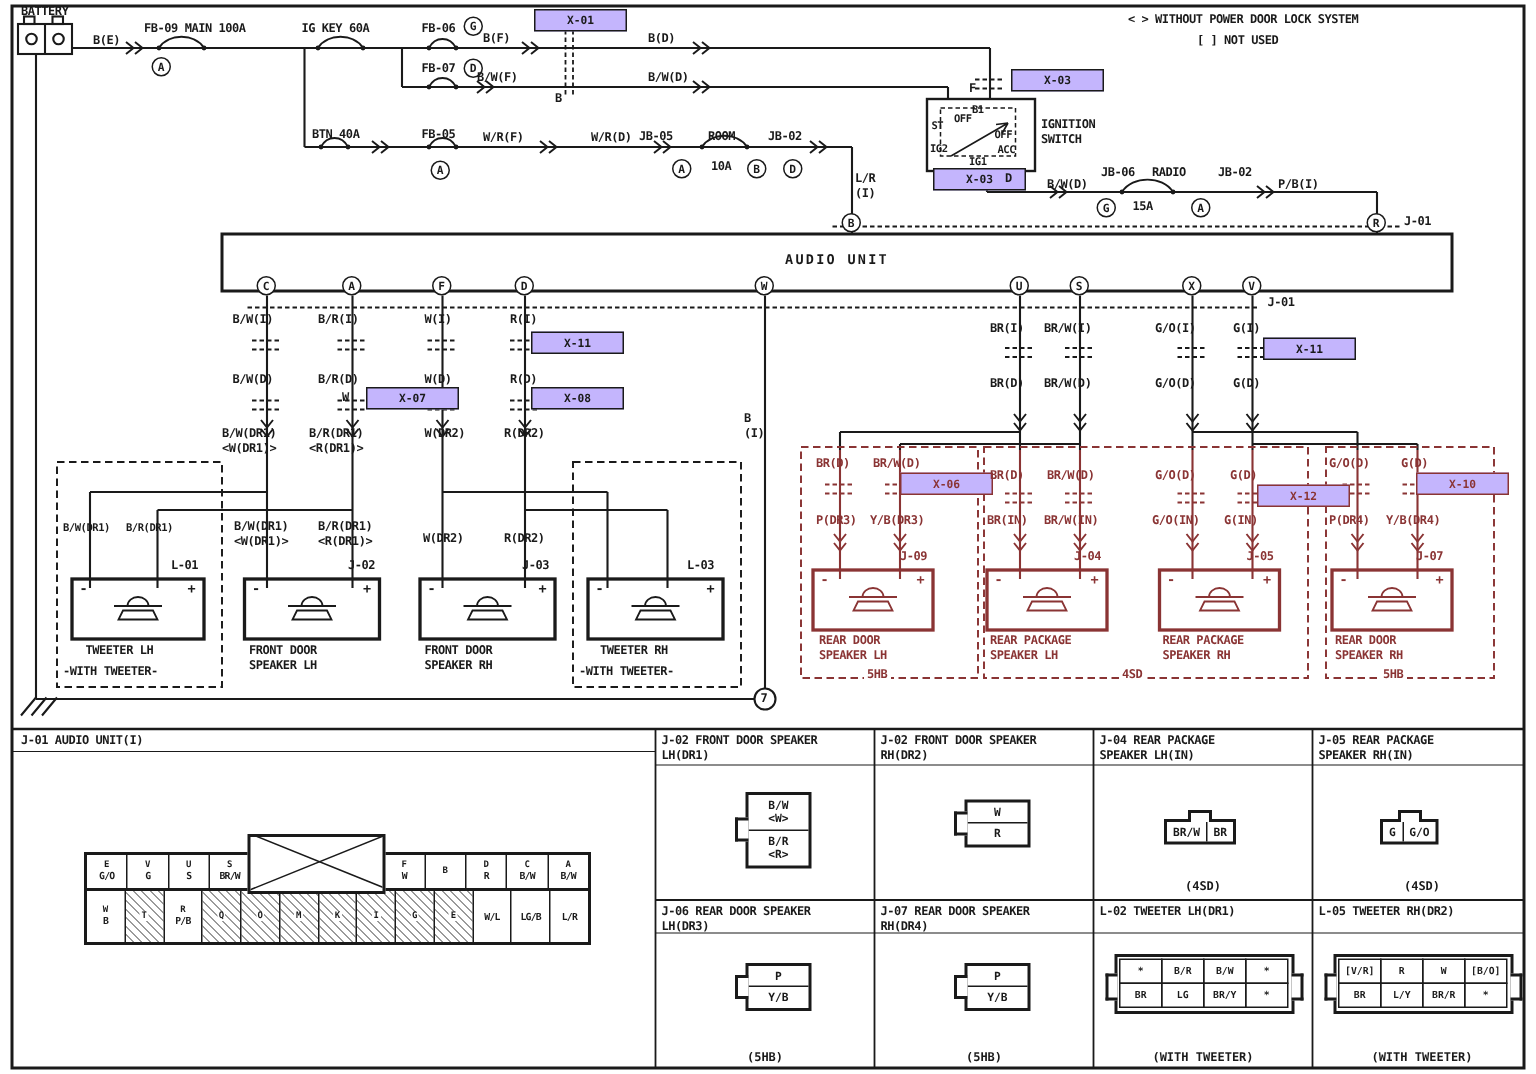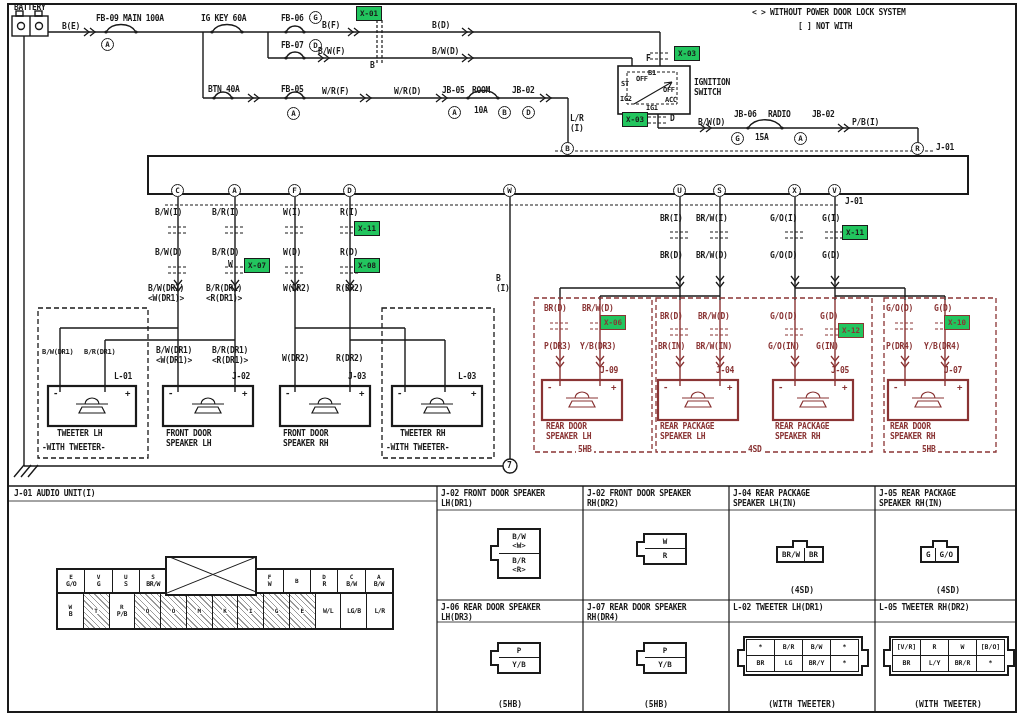--- a/index.html
+++ b/index.html
@@ -9,22 +9,22 @@
   .lb{position:absolute;font:bold 8px/1.2 "DejaVu Sans Mono",monospace;color:#1a1a1a;
       white-space:pre;letter-spacing:-0.3px;z-index:3}
   .lb.sm{font-size:7px}
   .lb.red{color:#8a3434}
   .lb.ttl{font-size:9px;letter-spacing:1.5px;text-align:center}
   .lb.ctr{width:146px;text-align:center;letter-spacing:0}
   .tag{background:#fff;padding:0 2px}
   .circ{position:absolute;width:13px;height:13px;border:1.3px solid #1a1a1a;border-radius:50%;
         background:#fff;font:bold 7.5px/11px "DejaVu Sans Mono",monospace;text-align:center;
         color:#1a1a1a;box-sizing:border-box;z-index:3}
-  .xbox{position:absolute;border:1.4px solid #1a1a1a;background:#22c55e;color:#1a1a1a;
-        font:bold 7.5px/9px "DejaVu Sans Mono",monospace;padding:2px 3px;z-index:3}
+  .xbox{position:absolute;border:1.4px solid #1a1a1a;background:#c4b5fd;color:#1a1a1a;
+        font:bold 7.5px/9px "DejaVu Sans Mono",monospace;padding:2px 21px;z-index:3}
   .xbox.red{border-color:#8a3434;color:#8a3434}
   .term{position:absolute;font:bold 9px/9px "DejaVu Sans Mono",monospace;color:#1a1a1a;z-index:3}
   .term.red{color:#8a3434}
   
   #j01c{position:absolute;left:56px;top:568px;width:334px;border:2px solid #1a1a1a;background:#fff;z-index:2}
   #j01r1{display:flex;height:22px}
   #j01r2{display:flex;height:34px;border-top:2px solid #1a1a1a}
   .j01-cell{flex:1;border-left:1px solid #1a1a1a;display:flex;flex-direction:column;align-items:center;
             justify-content:center;gap:1px;min-width:0;overflow:hidden}
   .j01-cell:first-child{border-left:none}
@@ -149,42 +149,42 @@
     <circle cx="286" cy="98" r="1.6"></circle>
         <circle cx="304" cy="98" r="1.6"></circle>
     <circle cx="468" cy="98" r="1.6"></circle>
         <circle cx="498" cy="98" r="1.6"></circle>
     <circle cx="748" cy="128" r="1.6"></circle>
         <circle cx="782" cy="128" r="1.6"></circle>
   </g>
 </svg>
 
 <div class="lb" style="left:752px;top:8px">&lt; &gt; WITHOUT POWER DOOR LOCK SYSTEM</div>
-<div class="lb" style="left:798px;top:22px">[ ] NOT WITH</div>
+<div class="lb" style="left:798px;top:22px">[ ] NOT USED</div>
 <div class="lb" style="left:14px;top:3px">BATTERY</div>
 <div class="lb" style="left:62px;top:22px">B(E)</div>
 <div class="lb" style="left:96px;top:14px">FB-09 MAIN 100A</div>
 <div class="lb" style="left:201px;top:14px">IG KEY 60A</div>
 <div class="lb" style="left:281px;top:14px">FB-06</div>
 <div class="circ" style="left:309px;top:11px">G</div>
 <div class="circ" style="left:101px;top:38px">A</div>
 <div class="xbox" style="left:356px;top:6px">X-01</div>
 <div class="lb" style="left:322px;top:21px">B(F)</div>
 <div class="lb" style="left:432px;top:21px">B(D)</div>
 <div class="lb" style="left:281px;top:41px">FB-07</div>
 <div class="circ" style="left:309px;top:39px">D</div>
 <div class="lb" style="left:318px;top:47px">B/W(F)</div>
 <div class="lb" style="left:432px;top:47px">B/W(D)</div>
 <div class="lb" style="left:370px;top:61px">B</div>
 <div class="lb" style="left:208px;top:85px">BTN 40A</div>
 <div class="lb" style="left:281px;top:85px">FB-05</div>
 <div class="circ" style="left:287px;top:107px">A</div>
 <div class="lb" style="left:322px;top:87px">W/R(F)</div>
 <div class="lb" style="left:394px;top:87px">W/R(D)</div>
-<div class="lb" style="left:442px;top:86px">JB-05</div>
+<div class="lb" style="left:426px;top:86px">JB-05</div>
 <div class="circ" style="left:448px;top:106px">A</div>
 <div class="lb" style="left:472px;top:86px">ROOM</div>
 <div class="lb" style="left:474px;top:106px">10A</div>
 <div class="circ" style="left:498px;top:106px">B</div>
 <div class="circ" style="left:522px;top:106px">D</div>
 <div class="lb" style="left:512px;top:86px">JB-02</div>
 <div class="lb" style="left:570px;top:114px">L/R
 (I)</div>
 <div class="circ" style="left:561px;top:142px">B</div>
 
@@ -206,20 +206,21 @@
 <div class="lb" style="left:734px;top:110px">JB-06</div>
 <div class="lb" style="left:768px;top:110px">RADIO</div>
 <div class="lb" style="left:812px;top:110px">JB-02</div>
 <div class="circ" style="left:731px;top:132px">G</div>
 <div class="lb" style="left:755px;top:133px">15A</div>
 <div class="circ" style="left:794px;top:132px">A</div>
 <div class="lb" style="left:852px;top:118px">P/B(I)</div>
 <div class="lb" style="left:936px;top:143px">J-01</div>
 <div class="circ" style="left:911px;top:142px">R</div>
 
+<div class="lb ttl" style="left:148px;top:169px;width:820px">AUDIO UNIT</div>
 <div class="circ" style="left:171px;top:184px">C</div>
 <div class="circ" style="left:228px;top:184px">A</div>
 <div class="circ" style="left:288px;top:184px">F</div>
 <div class="circ" style="left:343px;top:184px">D</div>
 <div class="circ" style="left:503px;top:184px">W</div>
 <div class="circ" style="left:673px;top:184px">U</div>
 <div class="circ" style="left:713px;top:184px">S</div>
 <div class="circ" style="left:788px;top:184px">X</div>
 <div class="circ" style="left:828px;top:184px">V</div>
 <div class="lb" style="left:845px;top:197px">J-01</div>

